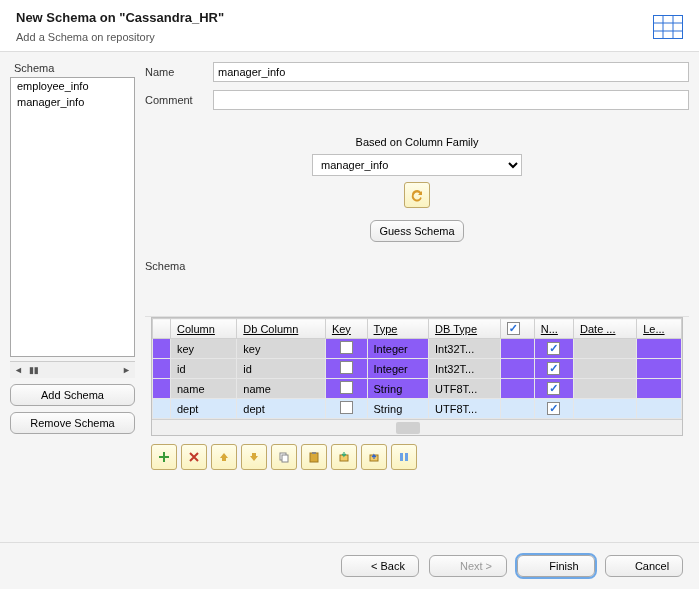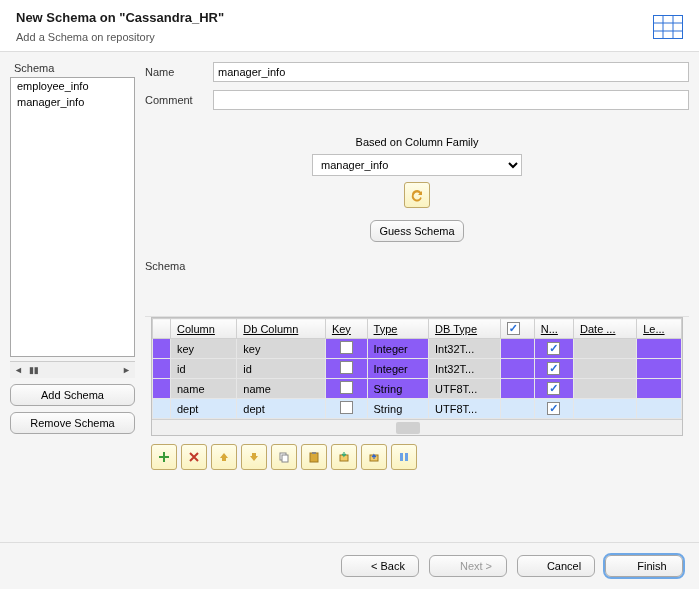--- a/index.html
+++ b/index.html
@@ -350,16 +350,16 @@
               </svg>
             </span>
       </div>
       </div>
     </div>
   </div>
 
   <div class="footer">
     <button class="btn">&lt; Back</button>
     <button class="btn disabled">Next &gt;</button>
+    <button class="btn primary">Finish</button>
     <button class="btn">Cancel</button>
-    <button class="btn primary">Finish</button>
   </div>
 </div>
 
 </body></html>

